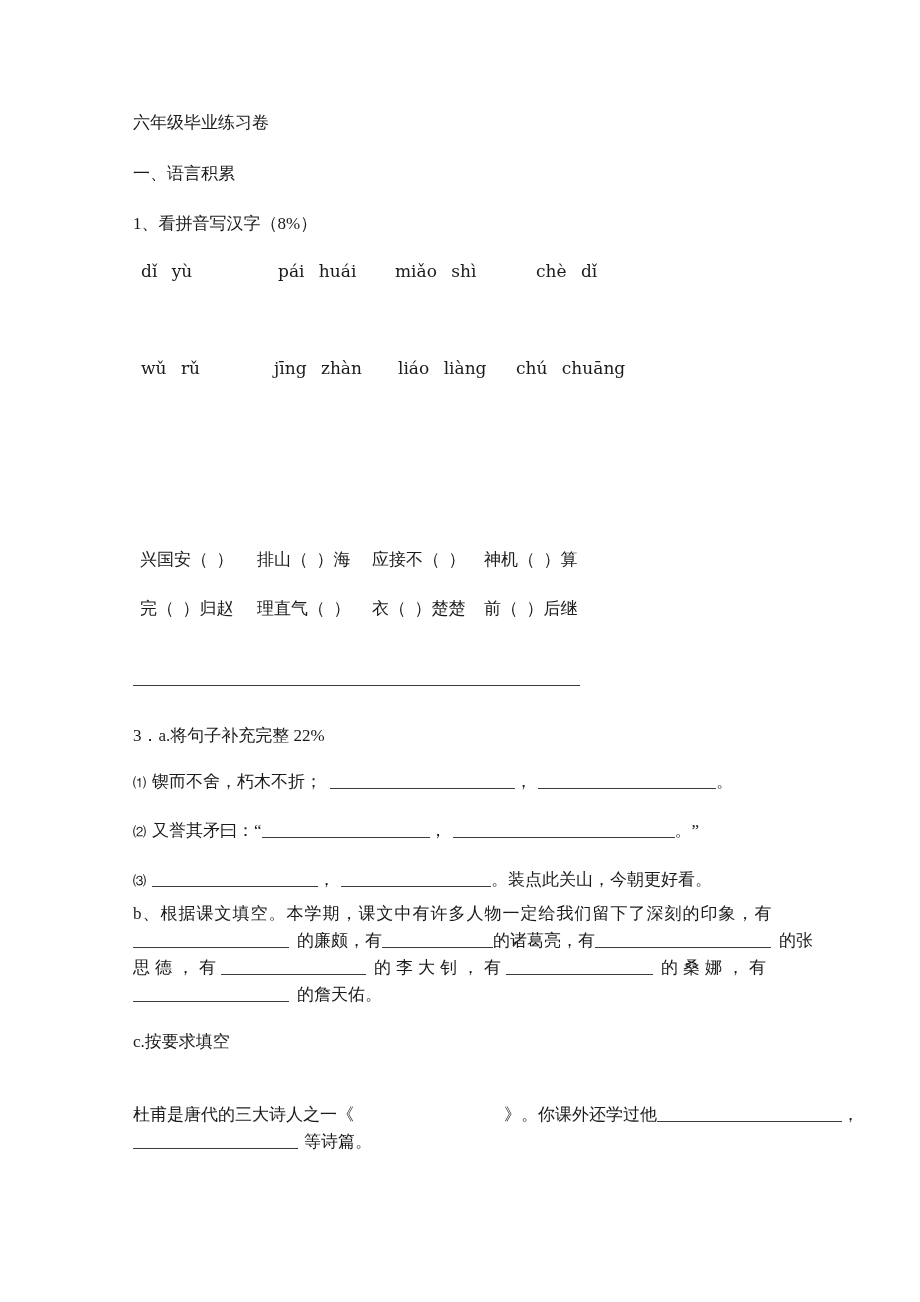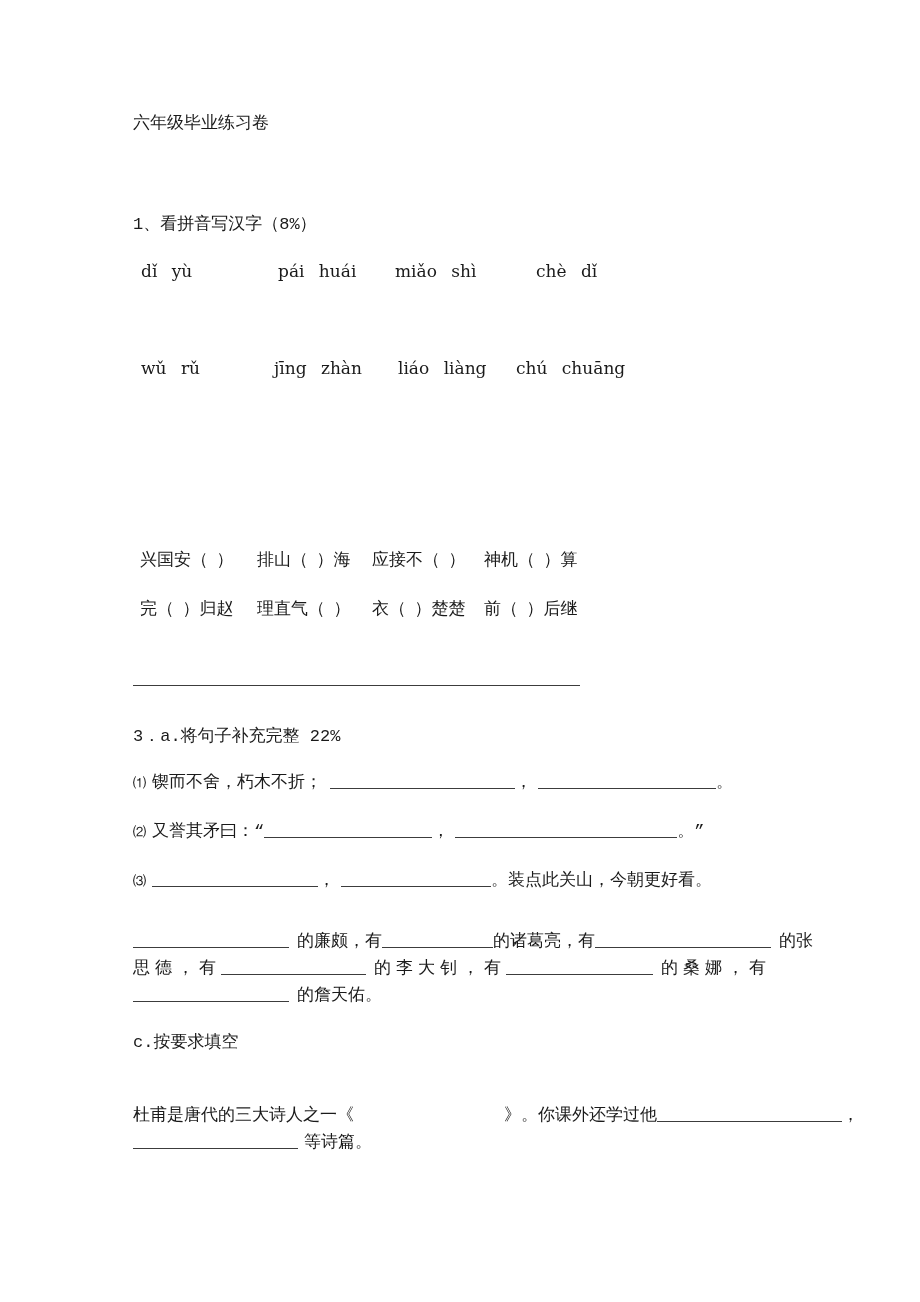--- a/index.html
+++ b/index.html
@@ -12,21 +12,21 @@
     line-height:22px;
     color:#1a1a1a;
     overflow:hidden;
   }
   .line{
     position:absolute;
     left:133px;
     width:670px;
     white-space:nowrap;
   }
-  .seg{white-space:pre;font-family:Liberation Mono, monospace;}
+  .seg{white-space:pre;}
   .blank{
     display:inline-block;
     border-bottom:1px solid #3c3c3c;
     height:15px;
     vertical-align:-2px;
   }
   .gap{display:inline-block;height:15px;}
   .num{
     font-family:"DejaVu Sans","Liberation Sans",sans-serif;
     font-size:13px;
@@ -40,20 +40,23 @@
 </style>
 </head>
 <body>
 
 <div id="page">
 
   <div class="line" style="top:112px">
     <span class="seg">六年级毕业练习卷</span>
   </div>
 
+  <div class="line" style="top:163px">
+    <span class="seg">一、语言积累</span>
+  </div>
 
   <div class="line" style="top:213px">
     <span class="seg">1、看拼音写汉字（8%）</span>
   </div>
 
   <div class="line pinyin" style="top:260px">
     <span class="pos" style="left:8px">dǐ yù</span>
     <span class="pos" style="left:145px">pái huái</span>
     <span class="pos" style="left:262px">miǎo shì</span>
     <span class="pos" style="left:403px">chè dǐ</span>
@@ -94,20 +97,23 @@
   </div>
 
   <div class="line" style="top:820px">
     <span class="num">⑵</span><span class="seg">又誉其矛曰：“</span><span class="blank" style="width:168px"></span><span class="seg">，</span><span class="gap" style="width:6px"></span><span class="blank" style="width:222px"></span><span class="seg">。”</span>
   </div>
 
   <div class="line" style="top:869px">
     <span class="num">⑶</span><span class="blank" style="width:166px"></span><span class="seg">，</span><span class="gap" style="width:6px"></span><span class="blank" style="width:150px"></span><span class="seg">。装点此关山，今朝更好看。</span>
   </div>
 
+  <div class="line ls1" style="top:903px">
+    <span class="seg">b、根据课文填空。本学期，课文中有许多人物一定给我们留下了深刻的印象，有</span>
+  </div>
   <div class="line" style="top:930px">
     <span class="blank" style="width:156px"></span><span class="gap" style="width:8px"></span><span class="seg">的廉颇，有</span><span class="blank" style="width:111px"></span><span class="seg">的诸葛亮，有</span><span class="blank" style="width:176px"></span><span class="gap" style="width:8px"></span><span class="seg">的张</span>
   </div>
   <div class="line ls5" style="top:957px">
     <span class="seg">思德，有</span><span class="blank" style="width:145px"></span><span class="gap" style="width:8px"></span><span class="seg">的李大钊，有</span><span class="blank" style="width:147px"></span><span class="gap" style="width:8px"></span><span class="seg">的桑娜，有</span>
   </div>
   <div class="line" style="top:984px">
     <span class="blank" style="width:156px"></span><span class="gap" style="width:8px"></span><span class="seg">的詹天佑。</span>
   </div>
 

